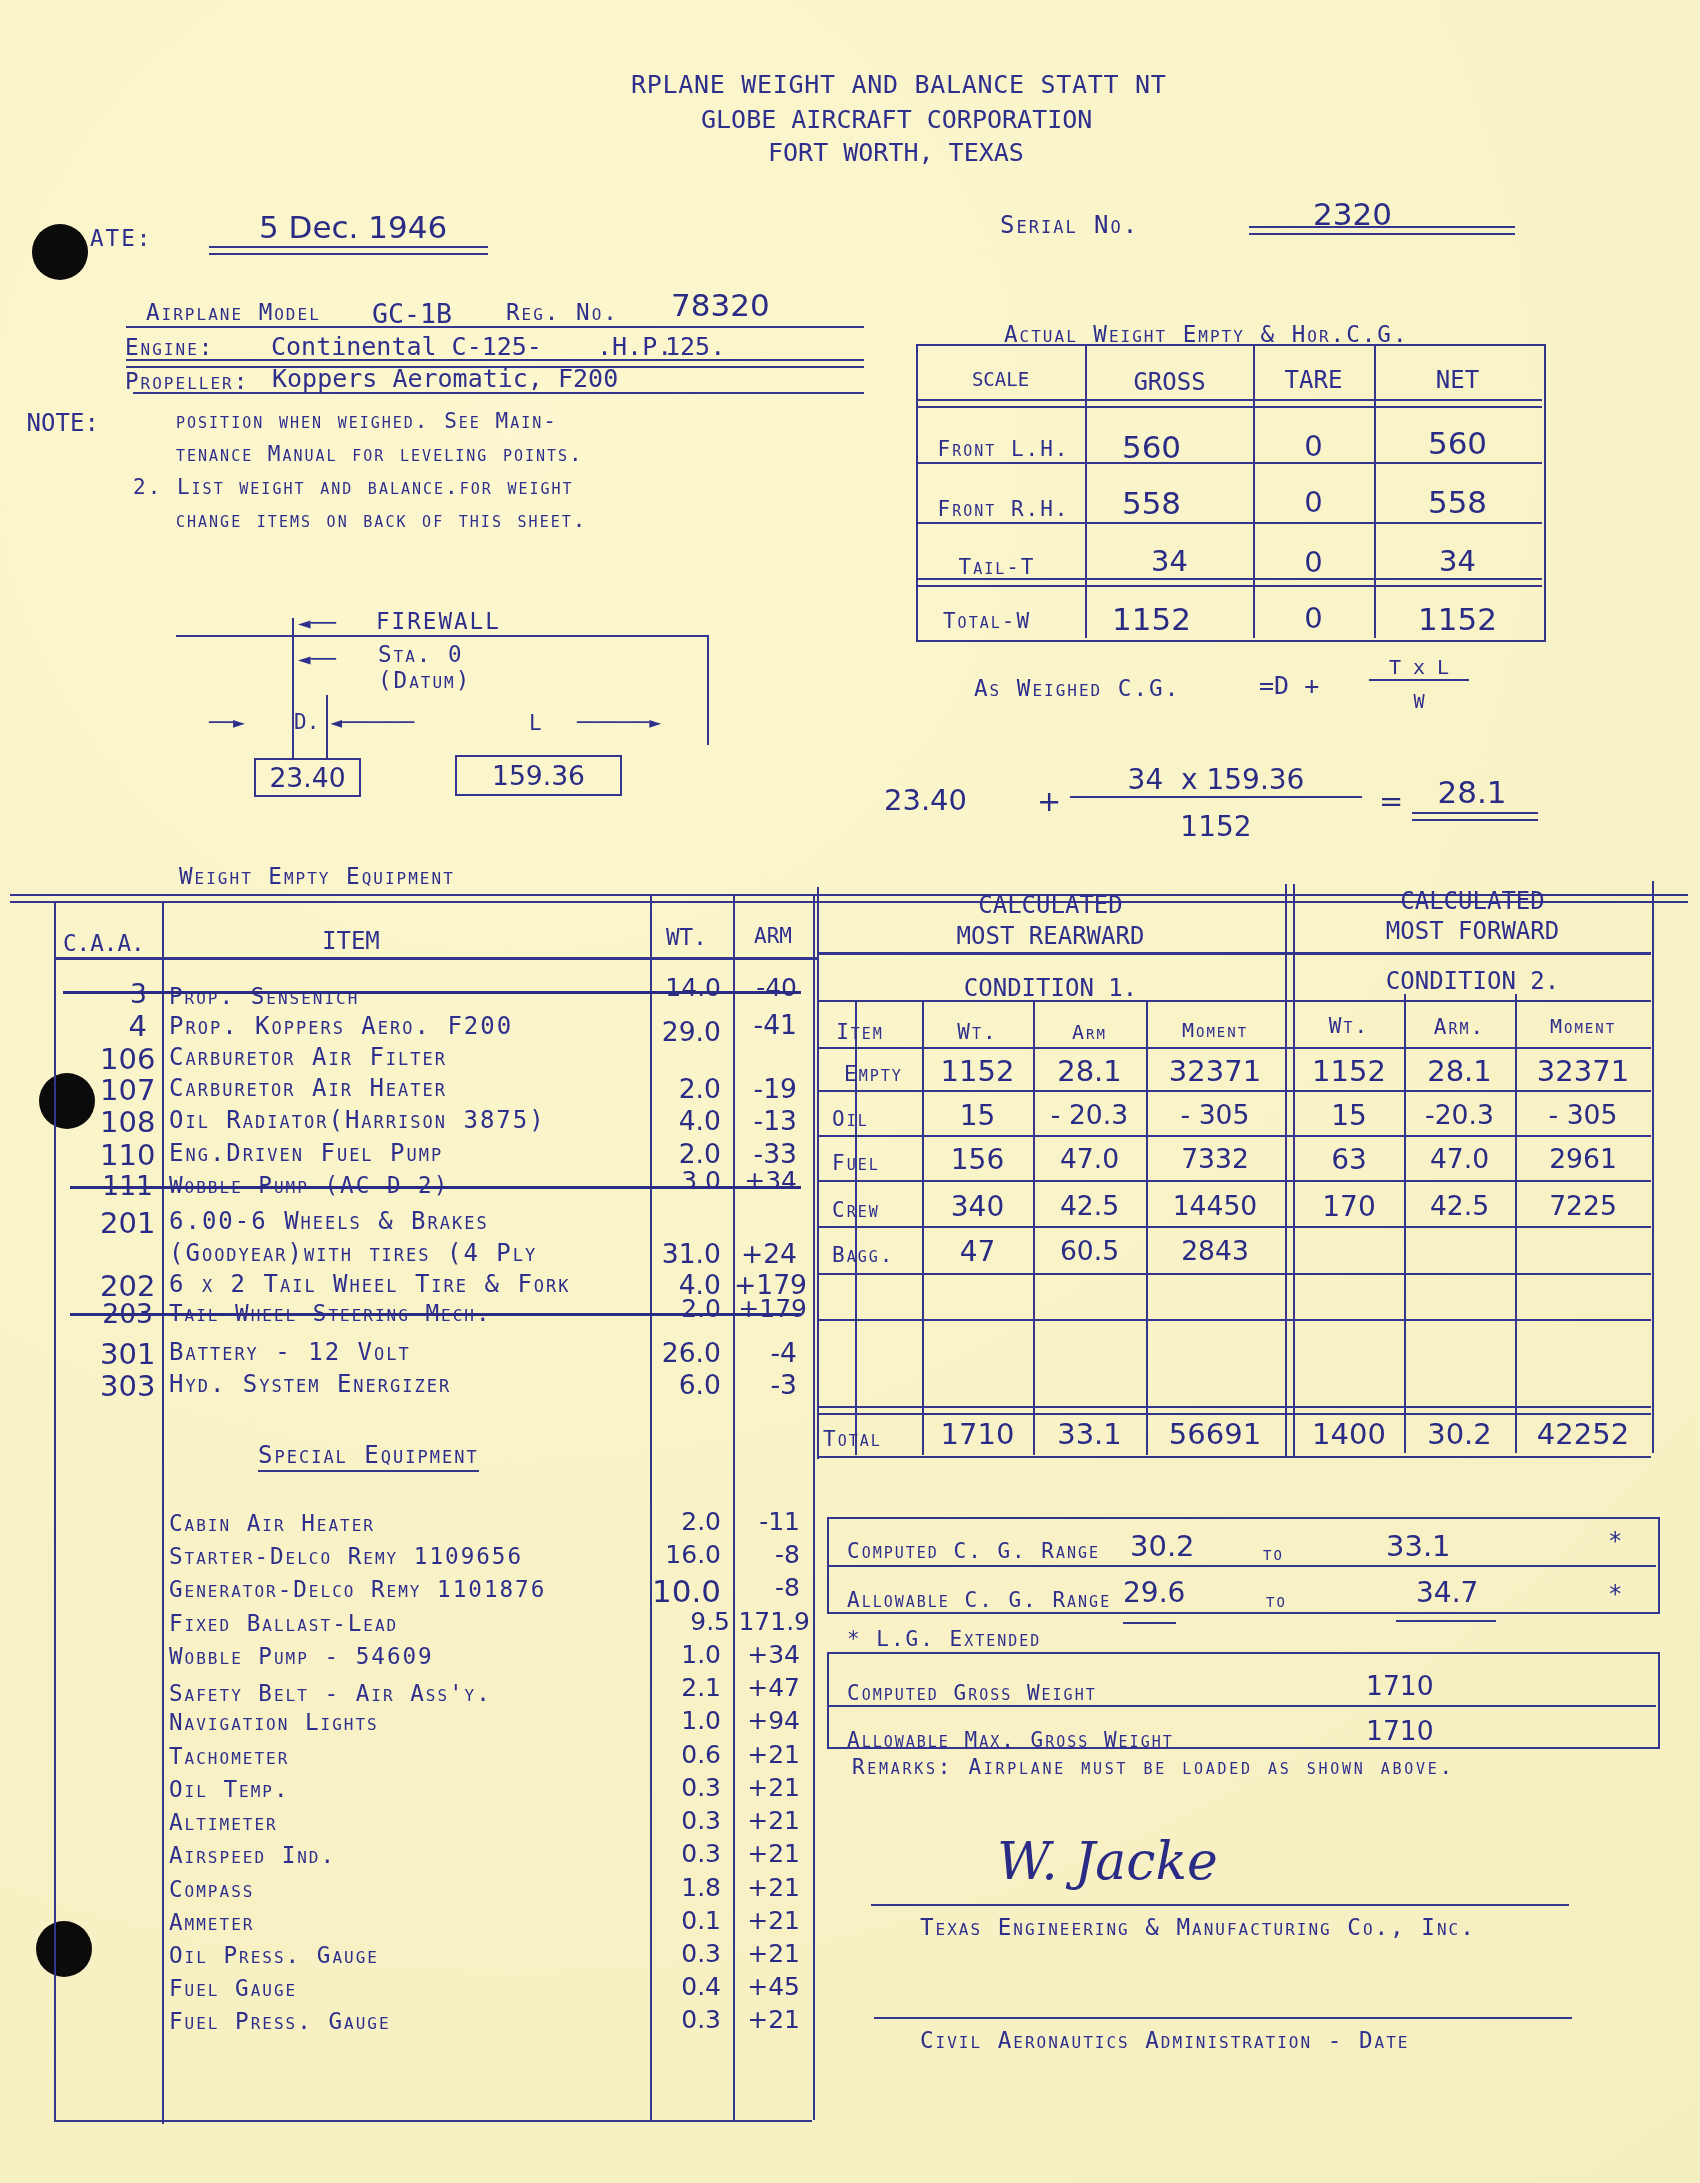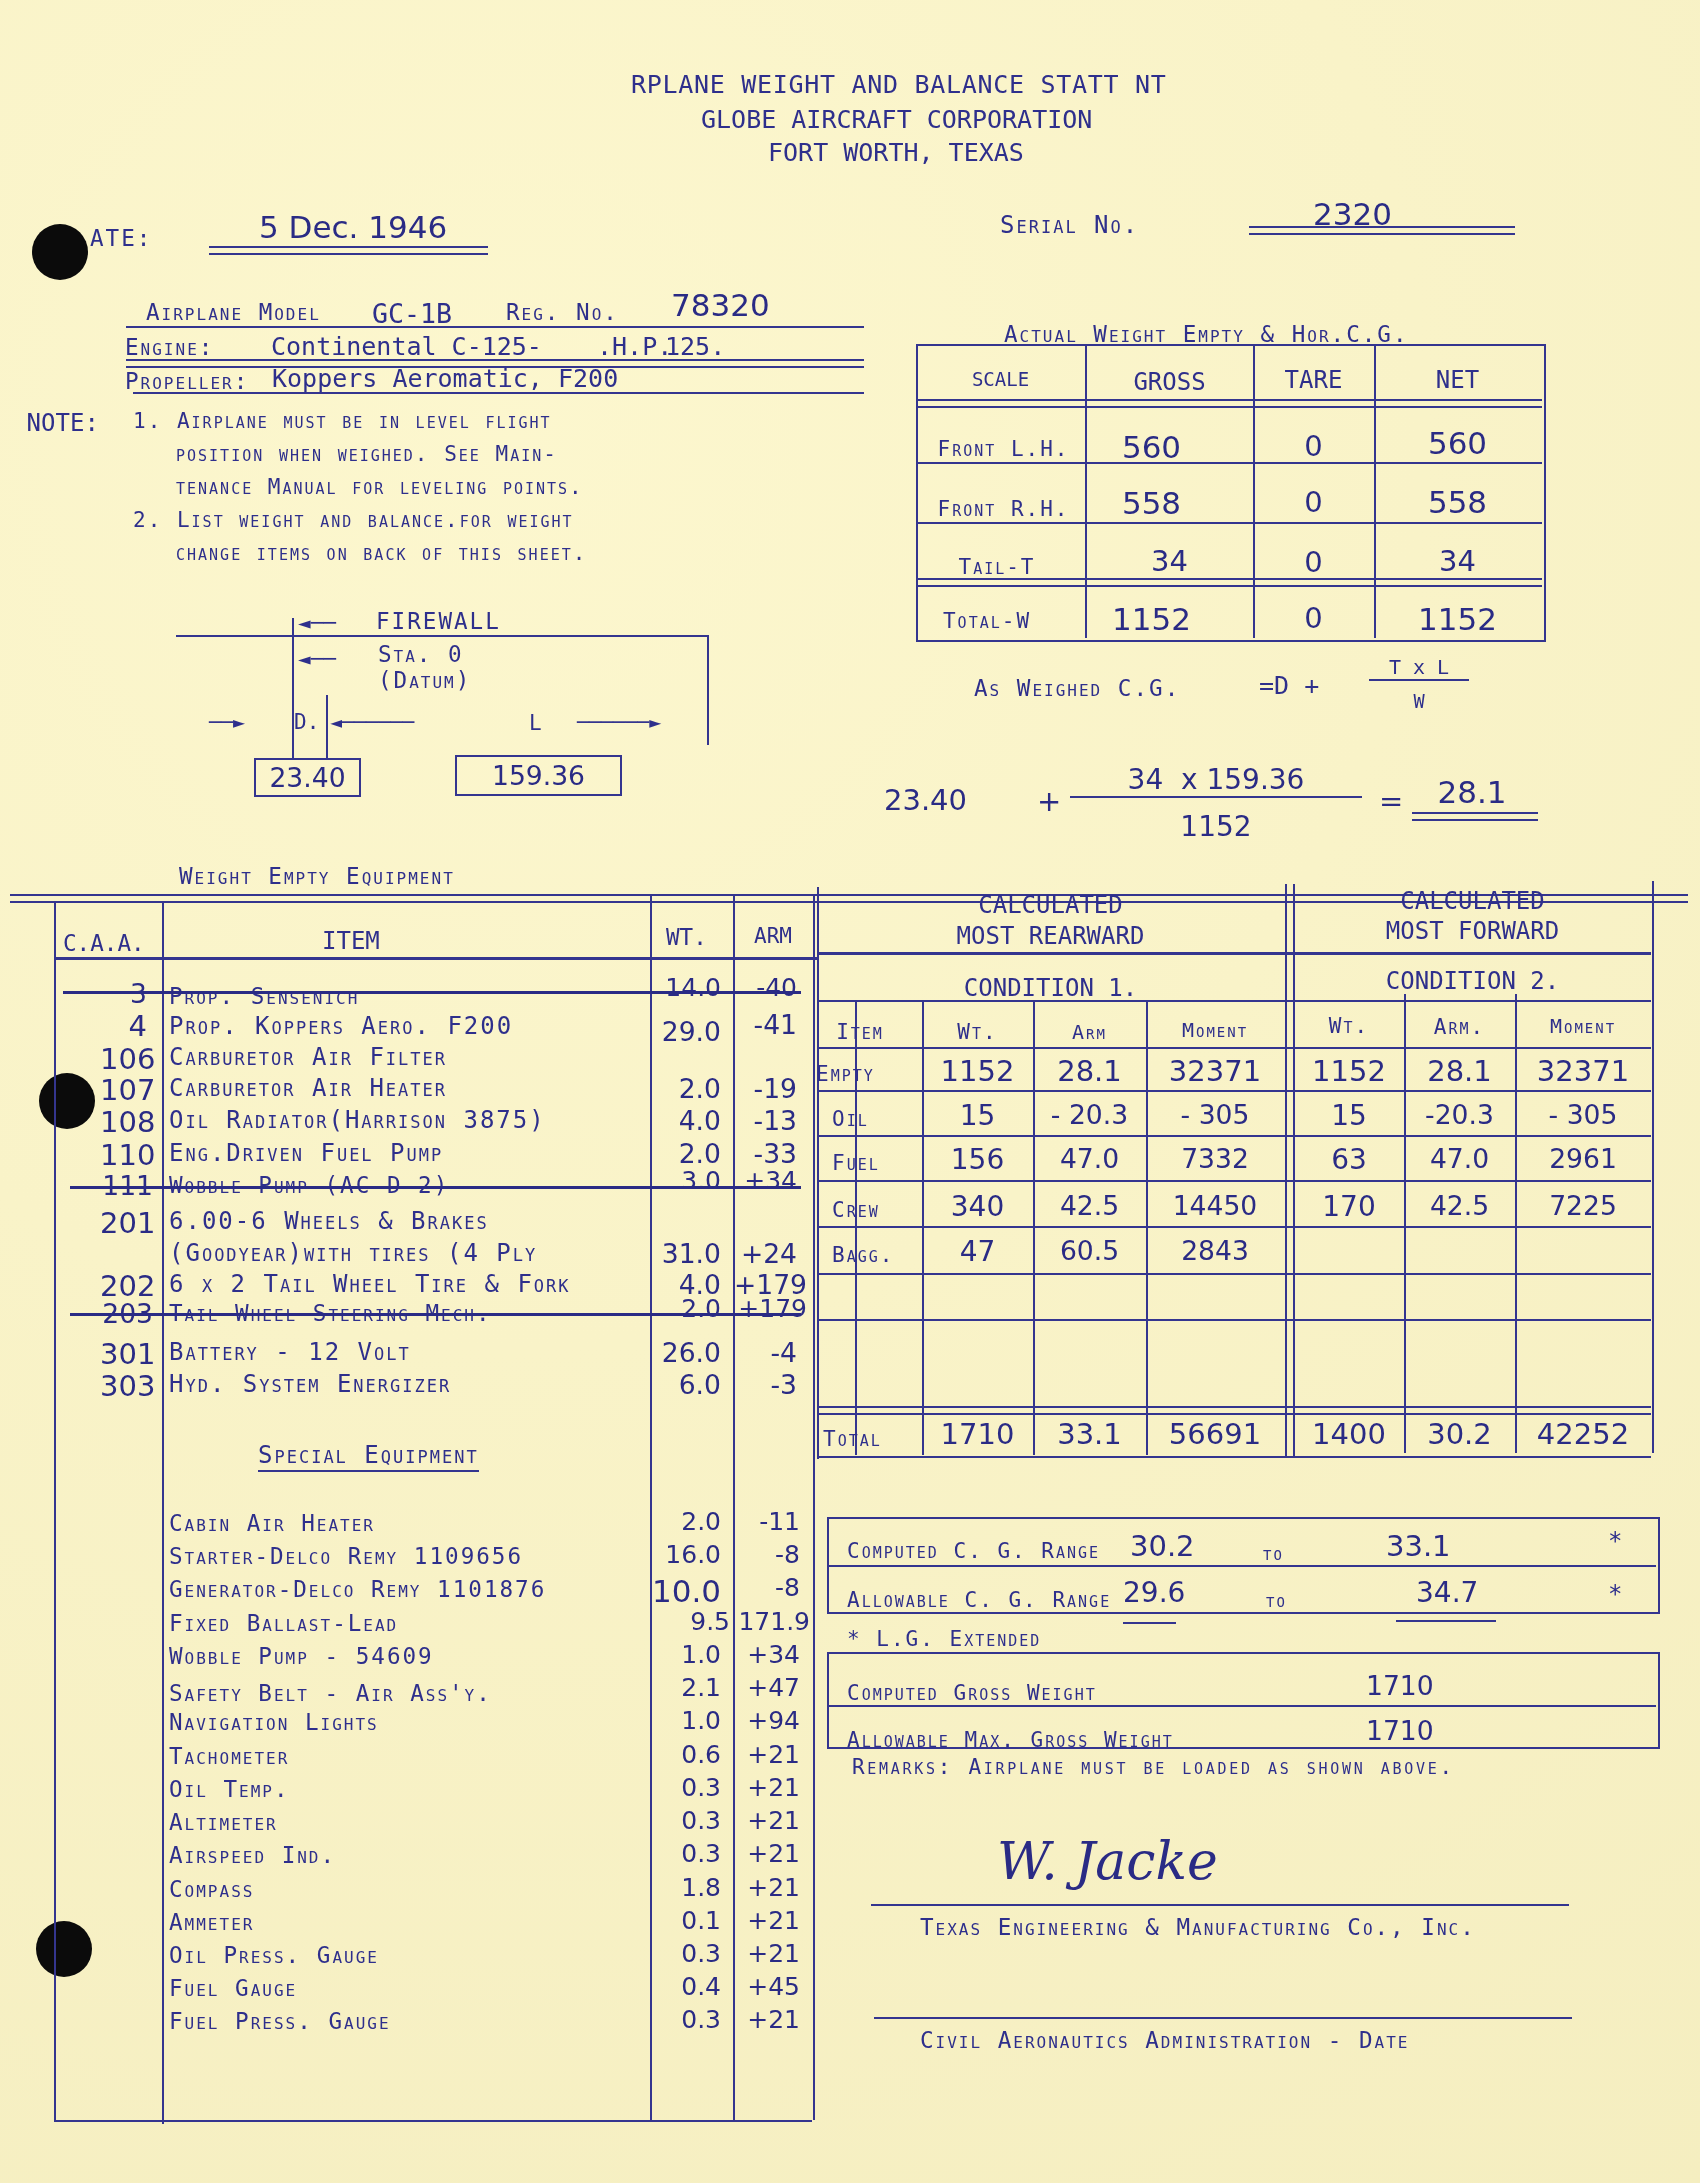--- a/index.html
+++ b/index.html
@@ -53,21 +53,20 @@
 <div class="abs ink" style="left:597px;top:332px;font-size:25px;">.H.P.</div>
 <div class="abs ink" style="left:665px;top:332px;font-size:25px;">125.</div>
 <div class="dbl" style="left:126px;top:359px;width:738px;"></div>
 
 <div class="abs ink sc" style="left:125px;top:368px;font-size:22.6px;">Propeller:</div>
 <div class="abs ink" style="left:272px;top:364px;font-size:25px;">Koppers Aeromatic, F200</div>
 <div class="hline" style="left:133px;top:392px;width:731px;"></div>
 
 <div class="abs ink" style="left:26.6px;top:409px;font-size:24px;">NOTE:</div>
 <div class="abs ink sc" style="left:133px;top:405px;font-size:21px;line-height:33px;">
-  <div>1. Airplane must be in level flight</div>
   <div style="padding-left:43px">position when weighed.  See Main-</div>
   <div style="padding-left:43px">tenance Manual for leveling points.</div>
   <div>2. List weight and balance.for weight</div>
   <div style="padding-left:43px">change items on back of this sheet.</div>
 </div>
 
 <div class="abs" style="left:0;top:0;">
   <div class="vline" style="left:292px;top:618px;height:140px;"></div>
   <div class="hline" style="left:176px;top:635px;width:532px;"></div>
   <div class="vline" style="left:707px;top:635px;height:110px;"></div>
@@ -355,21 +354,21 @@
   <div class="cell ink sc" style="left:827px;top:1020px;width:66px;font-size:21px;">Item</div>
   <div class="cell ink sc" style="left:922px;top:1020px;width:111px;font-size:21px;">Wt.</div>
   <div class="cell ink sc" style="left:1033px;top:1020px;width:113px;font-size:20px;">Arm</div>
   <div class="cell ink sc" style="left:1146px;top:1018px;width:138px;font-size:20px;">Moment</div>
   <div class="cell ink sc" style="left:1293px;top:1014px;width:112px;font-size:21px;">Wt.</div>
   <div class="cell ink sc" style="left:1404px;top:1015px;width:111px;font-size:21px;">Arm.</div>
   <div class="cell ink sc" style="left:1515px;top:1014px;width:136px;font-size:20px;">Moment</div>
 </div>
 
 <div class="abs" style="left:0;top:1057px;">
-  <div class="abs ink sc" style="left:816px;top:5.3px;font-size:21px;">Empty</div>
+  <div class="abs ink sc" style="left:816px;top:5.3px;font-size:21px;padding-left:28px;">Empty</div>
   <div class="cell hand" style="left:922px;top:-3.3px;width:111px;font-size:29px;">1152</div>
   <div class="cell hand" style="left:1033px;top:-3.3px;width:113px;font-size:29px;">28.1</div>
   <div class="cell hand" style="left:1146px;top:-3.3px;width:138px;font-size:29px;">32371</div>
   <div class="cell hand" style="left:1293px;top:-3.3px;width:112px;font-size:29px;">1152</div>
   <div class="cell hand" style="left:1404px;top:-3.3px;width:111px;font-size:29px;">28.1</div>
   <div class="cell hand" style="left:1515px;top:-3.3px;width:136px;font-size:29px;">32371</div>
 </div>
 <div class="abs" style="left:0;top:1102px;">
   <div class="abs ink sc" style="left:832px;top:5.3px;font-size:21px;">Oil</div>
   <div class="cell hand" style="left:922px;top:-3.3px;width:111px;font-size:28px;">15</div>

